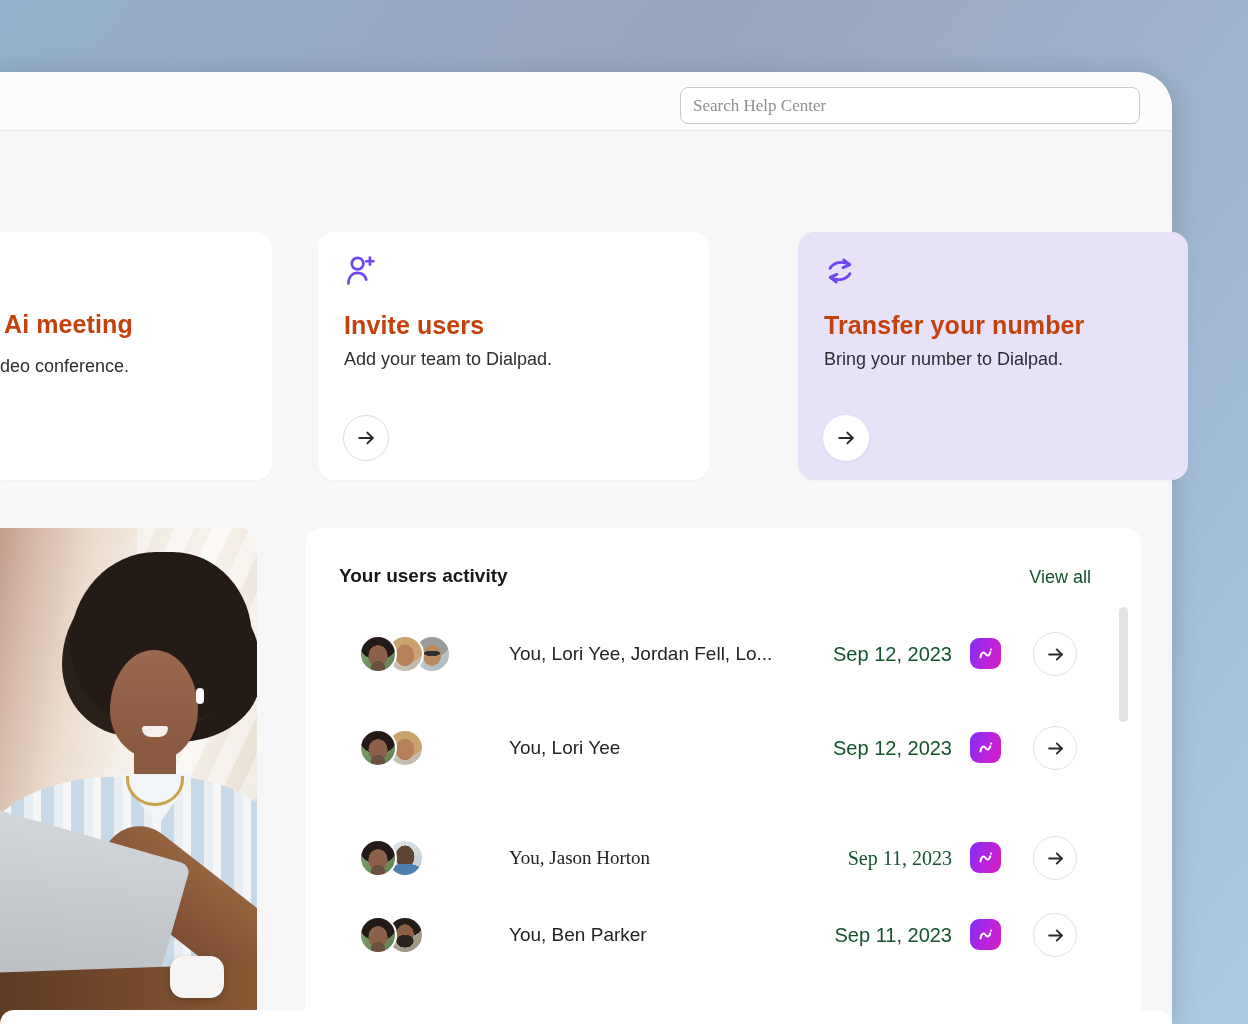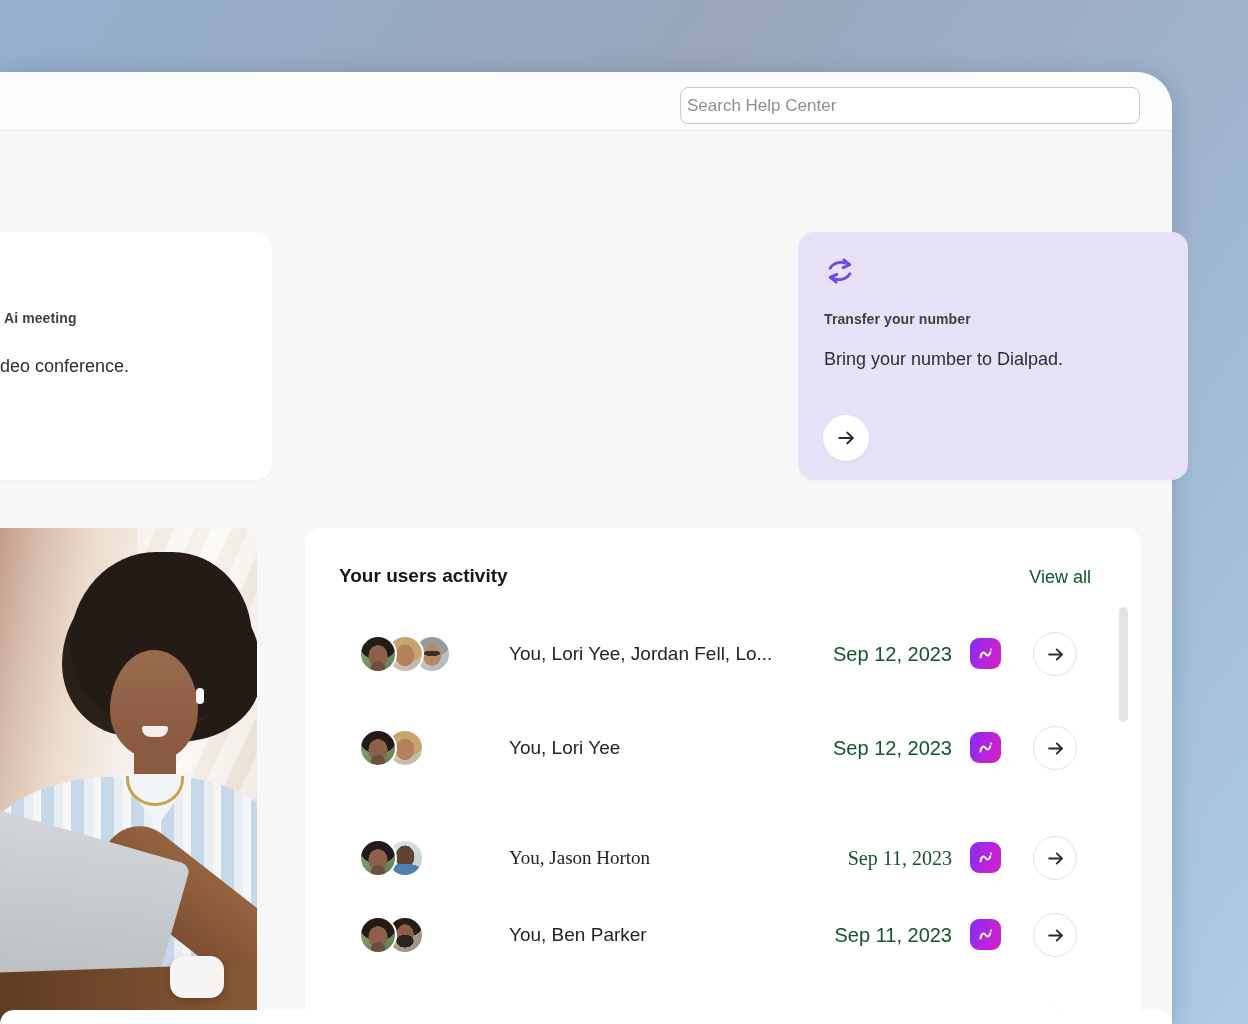--- a/index.html
+++ b/index.html
@@ -14,34 +14,34 @@
     background:#f7f7f8; border-radius:0 36px 0 0;
     box-shadow:0 4px 24px rgba(25,35,55,.20);
   }
   .page-header {
     position:absolute; left:0; top:0; width:100%; height:59px;
     background:#fcfcfd; border-bottom:1px solid #e7e7e9; border-radius:0 36px 0 0;
   }
   .search {
     position:absolute; left:680px; top:15px; width:460px; height:37px;
     border:1px solid #c9c9cd; border-radius:8px; background:#fff;
-    font-family:Liberation Sans, sans-serif; font-size:17px; color:#333; padding:0 6px; outline:none;
+    font-family:Liberation Serif, serif; font-size:17px; color:#333; padding:0 12px; outline:none;
   }
   .search::placeholder { color:#8e8e93; }
 
   
   .card {
     position:absolute; top:160px; height:248px; background:#fff; border-radius:16px;
     box-shadow:0 1px 2px rgba(20,20,40,.03); cursor:pointer;
   }
   .card-cropped { left:0; width:272px; border-radius:0 16px 16px 0; overflow:hidden; }
   .card-invite  { left:318px; width:391px; }
   .card-transfer{ left:754px; width:390px; background:#e8e2f9;margin-left:44px; }
   .card .c-icon { position:absolute; left:25px; top:22px; width:34px; height:34px; }
-  .card .c-title{ position:absolute; left:26px; top:79px; font-size:14px; font-weight:700; color:#404040; letter-spacing:.1px; }
+  .card .c-title{ position:absolute; left:26px; top:79px; font-size:25px; font-weight:700; color:#c2410c; letter-spacing:.1px; }
   .card .c-desc { position:absolute; left:26px; top:117px; font-size:18px; color:#2e2d33; }
   .card-cropped .c-title { left:4px; top:78px; }
   .card-cropped .c-desc  { left:0px;  top:124px; }
   .go-btn {
     position:absolute; left:25px; top:183px; width:46px; height:46px; border-radius:50%;
     background:#fff; border:1px solid #dbdbde; display:flex; align-items:center; justify-content:center;
     cursor:pointer;
   }
   .card-transfer .go-btn { border-color:transparent; box-shadow:0 1px 3px rgba(40,30,80,.08); }
 
@@ -140,20 +140,36 @@
 
   <div class="page-header">
     <input class="search" type="text" placeholder="Search Help Center" style="">
   </div>
 
   <div class="card card-cropped">
     <div class="c-title">Ai meeting</div>
     <div class="c-desc">deo conference.</div>
   </div>
 
+  <div class="card card-invite">
+    <svg class="c-icon" viewBox="0 0 24 24" fill="none" stroke="#6f46f0" stroke-width="1.9" stroke-linecap="round" stroke-linejoin="round">
+      <circle cx="10.3" cy="6.8" r="4.1"></circle>
+      <path d="M3.8 20.8 c0.2-4.9 3-7.5 6.5-7.5 c2.9 0 5.3 1.8 6.1 4.8"></path>
+      <path d="M19 2.6 v5"></path>
+        <path d="M16.5 5.1 h5"></path>
+    </svg>
+    <div class="c-title">Invite users</div>
+    <div class="c-desc">Add your team to Dialpad.</div>
+    <div class="go-btn">
+      <svg width="20" height="20" viewBox="0 0 18 18" fill="none" stroke="#2b2b2e" stroke-width="1.8" stroke-linecap="round" stroke-linejoin="round">
+        <path d="M3 9 H15"></path>
+          <path d="M10.2 4.2 L15 9 L10.2 13.8"></path>
+      </svg>
+    </div>
+  </div>
 
   <div class="card card-transfer">
     <svg class="c-icon" viewBox="0 0 24 24" fill="none" stroke="#6f46f0" stroke-width="2" stroke-linecap="round" stroke-linejoin="round">
       <path d="M5 10 C7.5 5.8, 13.5 4.6, 18.6 7.4"></path>
       <path d="M14.6 4.2 L18.9 7.5 L14.2 9.6"></path>
       <path d="M19 14 C16.5 18.2, 10.5 19.4, 5.4 16.6"></path>
       <path d="M9.4 19.8 L5.1 16.5 L9.8 14.4"></path>
     </svg>
     <div class="c-title">Transfer your number</div>
     <div class="c-desc">Bring your number to Dialpad.</div>

